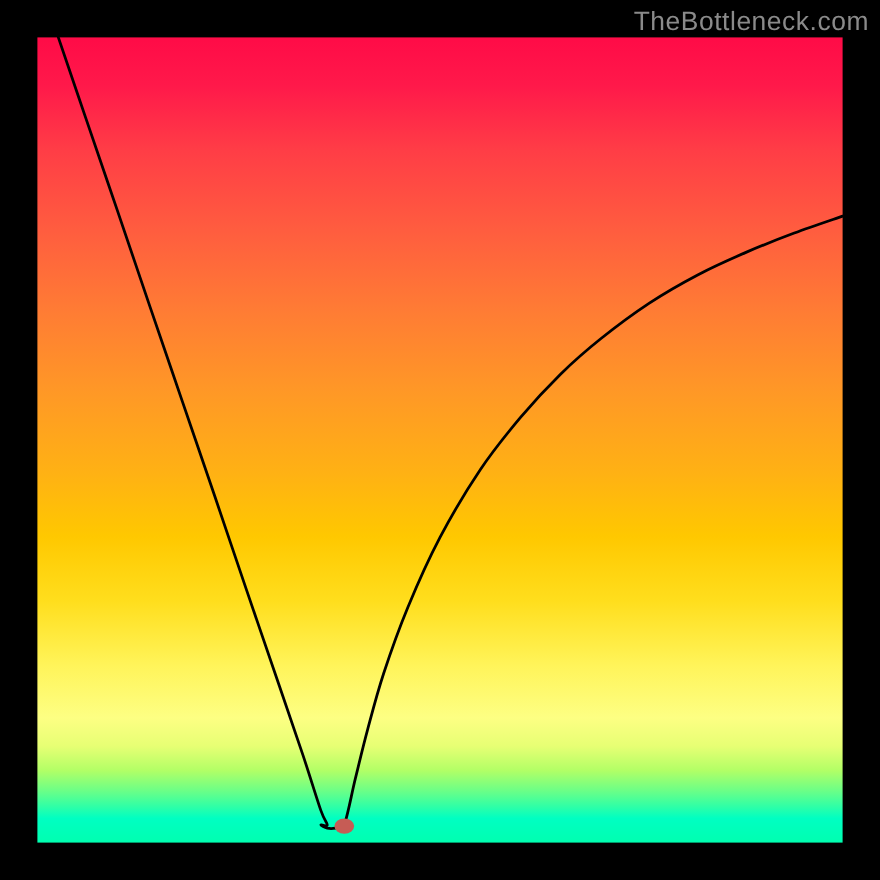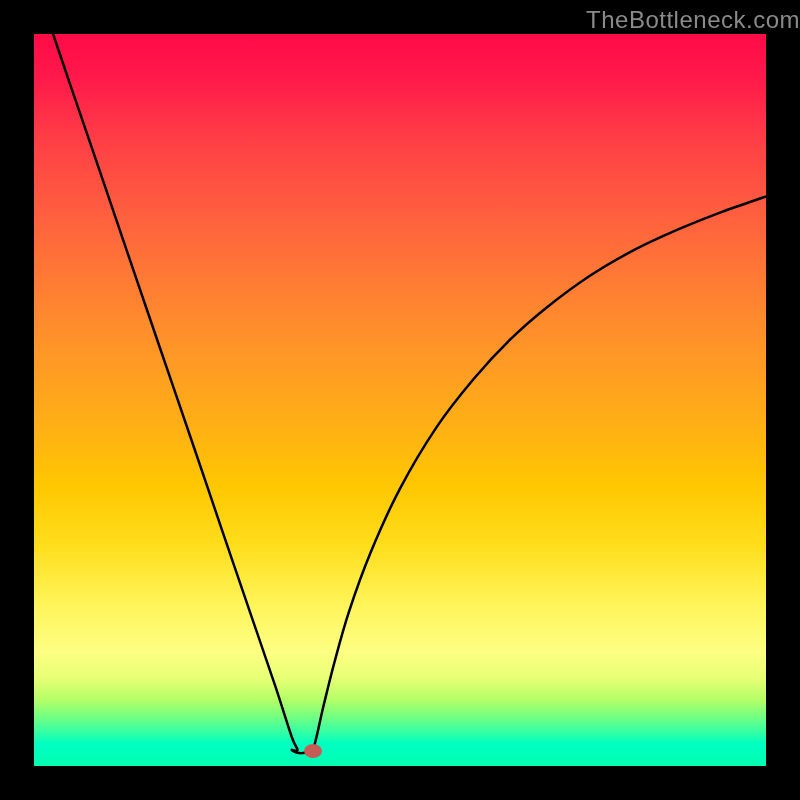--- a/index.html
+++ b/index.html
@@ -32,21 +32,21 @@
   }
   svg.curve { position: absolute; left: 34px; top: 34px; width: 732px; height: 732px; overflow: visible; }
   .marker {
     position: absolute;
     width: 18px; height: 14px;
     border-radius: 50%;
     transform: translate(-50%, -50%);
   }
   .attribution {
     position: absolute;
-    top: 6px; right: 0;
+    top: 6px; right: 10px;
     color: #8a8a8a;
     font-size: 24px;
     letter-spacing: 0.5px;
     font-weight: 400;
   }
 </style>
 </head>
 <body>
 
 <div class="chart-wrap">

